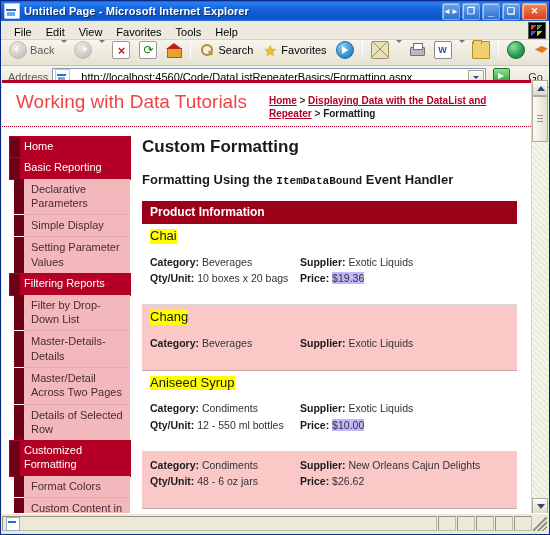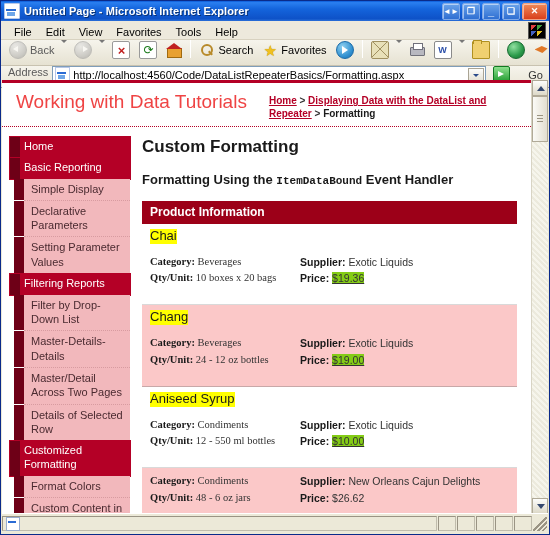--- a/index.html
+++ b/index.html
@@ -233,33 +233,33 @@
   .ico.msn { background:transparent; }
   .ico.msn:before{
     content:""; position:absolute; left:1px; top:4px; width:13px;height:7px;
     background:#e07828; clip-path: polygon(0 50%, 55% 0, 100% 35%, 60% 100%);
   }
 
   
   .addrbar {
     height: 21px;
     background: linear-gradient(to bottom,#f6f4ec,#e9e5d6);
-    display: flex; align-items: flex-start;
+    display: flex; align-items: center;
     padding: 0 3px;
     border-bottom: 1px solid #9a9a9a;
     gap: 4px;
   }
   .addr-label { color:#5a5a5a; font-size:11px; padding-left:4px; }
   .addr-input {
     flex: 1;
     height: 17px;
     background: #ffffff;
     border: 1px solid #7f9db9;
     display: flex; align-items: center;
-    gap: 3px;
+    gap: 11px;
     padding: 0 2px;
     box-sizing: border-box;
     position: relative;
   }
   .addr-favicon {
     width: 13px; height: 13px; flex:none;
     background: #ffffff; border: 1px solid #b8c8e8;
     position: relative; overflow:hidden;
   }
   .addr-favicon:before{
@@ -438,25 +438,25 @@
   .dl-item.alt { background:#fbc8c8; border-bottom-color:#c8a8a8; }
   .dl-name {
     font-size: 13px;
     color: #1a1a1a;
     margin-bottom: 10px;
     display:inline-block;
     line-height:1.15;
   }
   .dl-name.hl { background:#ffff00; }
   .dl-row { display:flex; font-size:10.5px; line-height:1.55; }
-  .dl-row .c1 { width: 150px; flex:none;font-family:Liberation Serif, serif; }
+  .dl-row .c1 { width: 150px; flex:none; }
   .dl-row .c2 { flex:1; }
   .lbl-b { font-weight:bold; color:#1a1a1a; }
   .val { color:#333; }
-  .val.hl { background:#84cc16;text-decoration:underline; }
+  .val.hl { background:#c4b5fd; }
 
   
   .statusbar {
     position:absolute; left:1px; right:1px; bottom:1px;
     height:19px;
     background:#ece9d8;
     border-top:1px solid #ffffff;
     display:flex; align-items:center;
     font-size:10px;
   }
@@ -618,22 +618,22 @@
           <span class="sep">&gt;</span>
           <span class="cur">Formatting</span>
         </div>
       </div>
 
       <div class="pg-body">
 
         <div class="sidebar">
           <div class="nav-section">Home</div>
           <div class="nav-section">Basic Reporting</div>
+          <div class="nav-item">Declarative Parameters</div>
           <div class="nav-item">Simple Display</div>
-          <div class="nav-item">Declarative Parameters</div>
           <div class="nav-item">Setting Parameter Values</div>
           <div class="nav-section">Filtering Reports</div>
           <div class="nav-item">Filter by Drop-Down List</div>
           <div class="nav-item">Master-Details-Details</div>
           <div class="nav-item">Master/Detail Across Two Pages</div>
           <div class="nav-item">Details of Selected Row</div>
           <div class="nav-section">Customized Formatting</div>
           <div class="nav-item">Format Colors</div>
           <div class="nav-item">Custom Content in a GridView</div>
 
@@ -656,24 +656,20 @@
               <div class="c2"><span class="lbl-b">Price:</span> <span class="val hl">$19.36</span></div>
             </div>
           </div>
 
           <div class="dl-item alt">
             <div class="dl-name hl">Chang</div>
             <div class="dl-row">
               <div class="c1"><span class="lbl-b">Category:</span> <span class="val">Beverages</span></div>
               <div class="c2"><span class="lbl-b">Supplier:</span> <span class="val">Exotic Liquids</span></div>
             </div>
-            <div class="dl-row">
-              <div class="c1"><span class="lbl-b">Qty/Unit:</span> <span class="val">24 - 12 oz bottles</span></div>
-              <div class="c2"><span class="lbl-b">Price:</span> <span class="val hl">$19.00</span></div>
-            </div>
           </div>
 
           <div class="dl-item">
             <div class="dl-name hl">Aniseed Syrup</div>
             <div class="dl-row">
               <div class="c1"><span class="lbl-b">Category:</span> <span class="val">Condiments</span></div>
               <div class="c2"><span class="lbl-b">Supplier:</span> <span class="val">Exotic Liquids</span></div>
             </div>
             <div class="dl-row">
               <div class="c1"><span class="lbl-b">Qty/Unit:</span> <span class="val">12 - 550 ml bottles</span></div>

